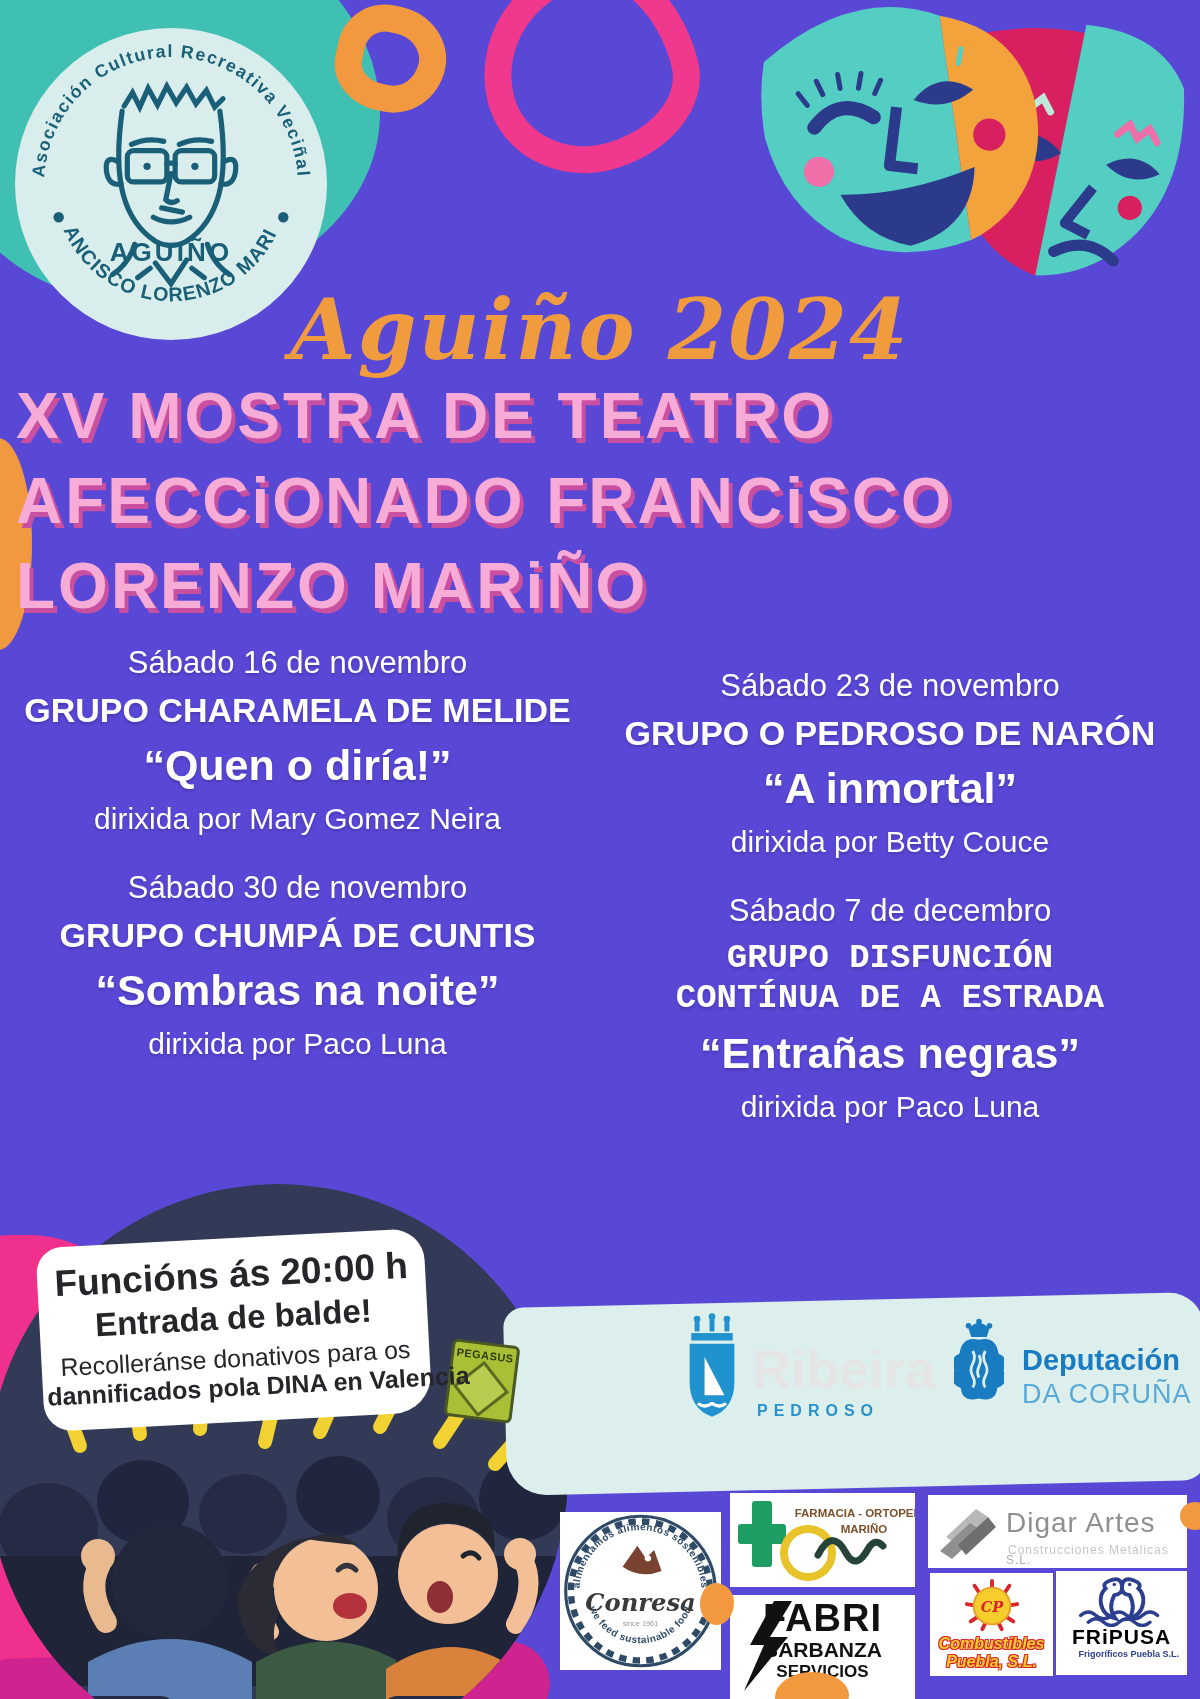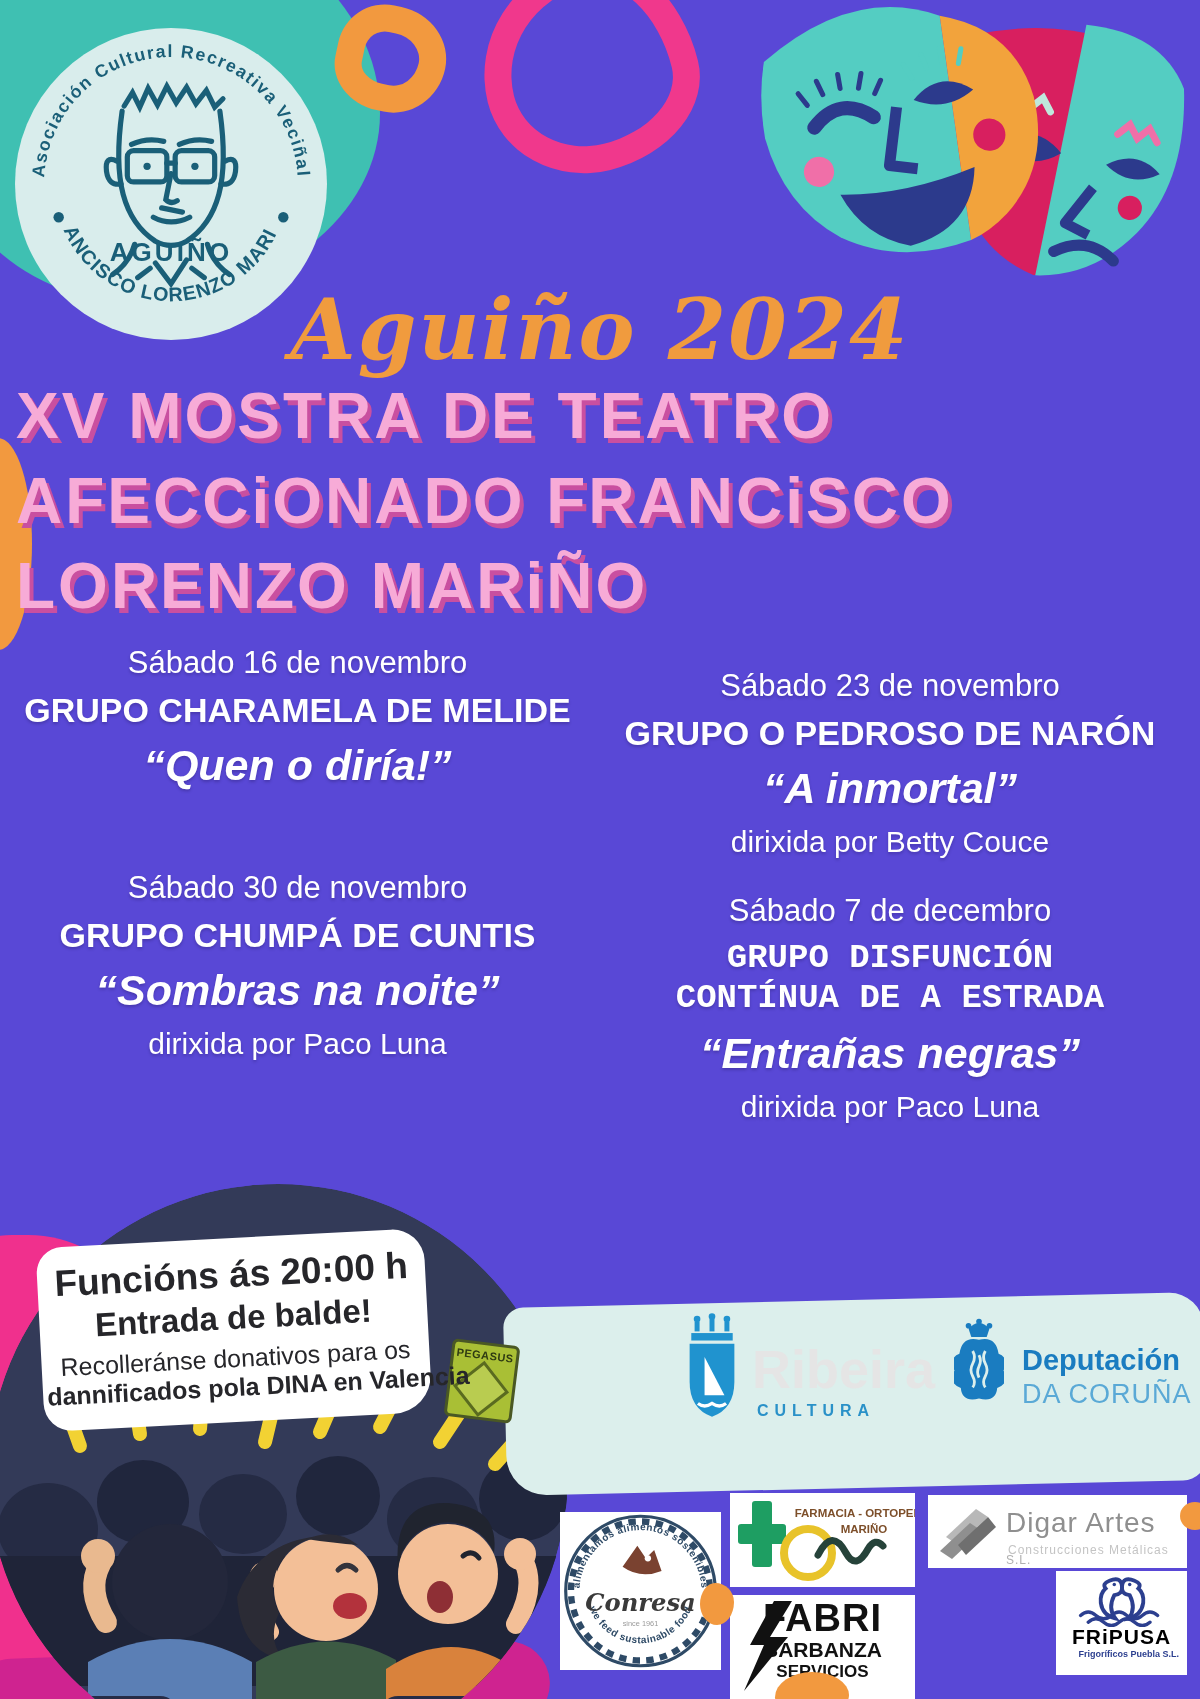--- a/index.html
+++ b/index.html
@@ -38,21 +38,21 @@
     font-family:"DejaVu Serif",serif;font-style:italic;font-weight:700;
     font-size:84px;color:#f09b3e;letter-spacing:2px;}
   .main-title{left:16px;top:374px;width:100%;text-align:left;
     font-size:64px;font-weight:800;letter-spacing:3px;line-height:1.33;
     color:#f7abd7;text-shadow:4px 5px 0 #c94fa0;}
 
   
   .ev{color:#ffffff;text-align:center;text-shadow:0 2px 3px rgba(20,10,60,.25);}
   .ev .date{font-size:31px;font-weight:400;}
   .ev .group{font-size:34px;font-weight:700;margin-top:9px;line-height:1.18;}
-  .ev .play{font-size:43px;font-weight:700;margin-top:11px;font-style:italic;}
+  .ev .play{font-size:43px;font-weight:700;margin-top:11px;}
   .ev .dir{font-size:30px;font-weight:400;margin-top:12px;}
   .pos-e1{left:10px;top:645px;width:575px;}
   .pos-e2{left:610px;top:668px;width:560px;}
   .pos-e3{left:10px;top:870px;width:575px;}
   .pos-e4{left:610px;top:893px;width:560px;}
   .pos-e4 .group{max-width:500px;margin-left:auto;margin-right:auto;font-family:Liberation Mono, monospace;}
 
   
   .audience-svg{left:-12px;top:1184px;width:580px;height:580px;}
 
@@ -202,20 +202,21 @@
   <div class="abs main-title">
     <div>XV MOSTRA DE TEATRO</div>
     <div>AFECCiONADO FRANCiSCO</div>
     <div>LORENZO MARiÑO</div>
   </div>
 
   <div class="abs ev pos-e1">
     <div class="date">Sábado 16 de novembro</div>
     <div class="group">GRUPO CHARAMELA DE MELIDE</div>
     <div class="play">“Quen o diría!”</div>
+    <div class="dir">dirixida por Mary Gomez Neira</div>
   </div>
   <div class="abs ev pos-e2">
     <div class="date">Sábado 23 de novembro</div>
     <div class="group">GRUPO O PEDROSO DE NARÓN</div>
     <div class="play">“A inmortal”</div>
     <div class="dir">dirixida por Betty Couce</div>
   </div>
   <div class="abs ev pos-e3">
     <div class="date">Sábado 30 de novembro</div>
     <div class="group">GRUPO CHUMPÁ DE CUNTIS</div>
@@ -307,21 +308,21 @@
       <rect x="14" y="9" width="6" height="12"></rect>
         <rect x="32" y="6" width="6" height="15"></rect>
         <rect x="50" y="9" width="6" height="12"></rect>
       <rect x="10" y="23" width="50" height="9"></rect>
       <path d="M8,36 h54 v46 q0,32 -27,42 q-27,-10 -27,-42 z"></path>
     </g>
     <path d="M26,98 L26,52 L50,98 Z" fill="#ffffff"></path>
     <path d="M18,108 q8,6 17,0 q9,6 17,0" stroke="#ffffff" stroke-width="4" fill="none"></path>
   </svg>
   <div class="abs ribeira-name">Ribeira</div>
-  <div class="abs ribeira-dept">CULTURA</div>
+  <div class="abs ribeira-dept">PEDROSO</div>
 
   <svg class="abs dep-emblem" viewBox="0 0 70 140">
     <g fill="#1a7cc0">
       <path d="M20,18 q15,-16 30,0 l-4,12 l-22,0 z"></path>
       <circle cx="20" cy="14" r="4"></circle>
         <circle cx="35" cy="8" r="4"></circle>
         <circle cx="50" cy="14" r="4"></circle>
       <path d="M35,34 q24,-6 28,20 q16,6 7,24 q10,17 -9,25 q-2,21 -26,15 q-24,6 -26,-15 q-19,-8 -9,-25 q-9,-18 7,-24 q4,-26 28,-20 z"></path>
     </g>
     <g stroke="#dcefec" stroke-width="4" fill="none">
@@ -379,20 +380,39 @@
   <div class="abs spbox box-digar">
     <svg class="digar-icon" viewBox="0 0 72 70">
       <polygon points="14,40 44,12 56,20 26,48" fill="#b8b8b8"></polygon>
       <polygon points="8,54 38,26 50,34 20,62" fill="#8f8f8f"></polygon>
       <polygon points="26,48 56,20 64,30 34,58" fill="#6f6f6f"></polygon>
     </svg>
     <div class="digar-name"><span>Digar Artes</span> <span class="digar-sl">S.L.</span></div>
     <div class="digar-sub">Construcciones Metálicas</div>
   </div>
 
+  <div class="abs spbox box-comb">
+    <svg class="comb-sun" viewBox="0 0 64 60" width="64" height="58">
+      <g stroke="#d8262c" stroke-width="4" stroke-linecap="round">
+        <line x1="32" y1="4" x2="32" y2="10"></line>
+          <line x1="14" y1="9" x2="18" y2="15"></line>
+        <line x1="50" y1="9" x2="46" y2="15"></line>
+          <line x1="6" y1="28" x2="12" y2="29"></line>
+        <line x1="58" y1="28" x2="52" y2="29"></line>
+          <line x1="10" y1="46" x2="16" y2="42"></line>
+        <line x1="54" y1="46" x2="48" y2="42"></line>
+          <line x1="22" y1="54" x2="25" y2="48"></line>
+        <line x1="42" y1="54" x2="39" y2="48"></line>
+      </g>
+      <circle cx="32" cy="30" r="19" fill="#f5ce2e" stroke="#e89f28" stroke-width="2"></circle>
+      <text x="32" y="36" text-anchor="middle" font-family="DejaVu Serif, serif" font-size="15" font-style="italic" font-weight="700" fill="#d8262c">CP</text>
+    </svg>
+    <div class="comb-line">Combustibles</div>
+    <div class="comb-line">Puebla, S.L.</div>
+  </div>
 
   <div class="abs spbox box-fripusa">
     <svg class="frip-svg" viewBox="0 0 130 56" width="130" height="54">
       <g fill="none" stroke="#2c3f8f" stroke-width="4" stroke-linecap="round">
         <path d="M52,8 q12,-5 13,6 q1,8 -8,9 q-7,14 1,24 q-13,-3 -15,-16 q-1,-10 5,-15 q-4,-5 4,-8"></path>
         <path d="M78,8 q-12,-5 -13,6 q-1,8 8,9 q7,14 -1,24 q13,-3 15,-16 q1,-10 -5,-15 q4,-5 -4,-8"></path>
         <path d="M22,44 q8,-7 16,0 t16,0 t16,0 t16,0 t16,0" stroke-width="3.5"></path>
         <path d="M30,51 q8,-7 16,0 t16,0 t16,0 t16,0" stroke-width="3.5"></path>
       </g>
       <circle cx="57" cy="12" r="1.8" fill="#2c3f8f"></circle>

